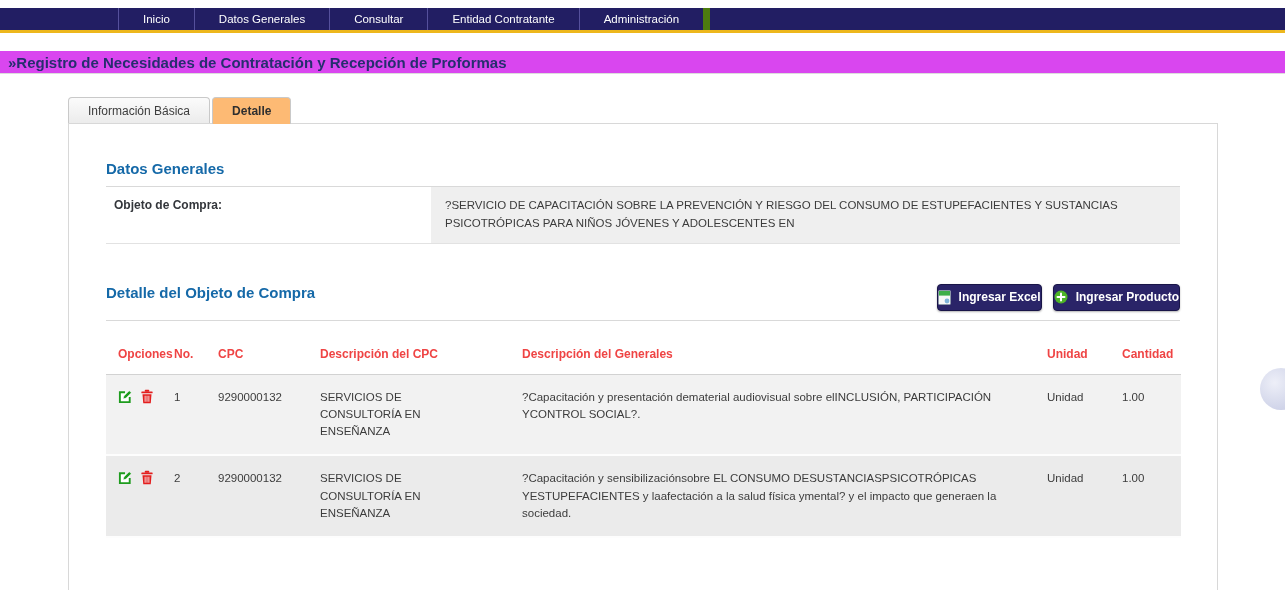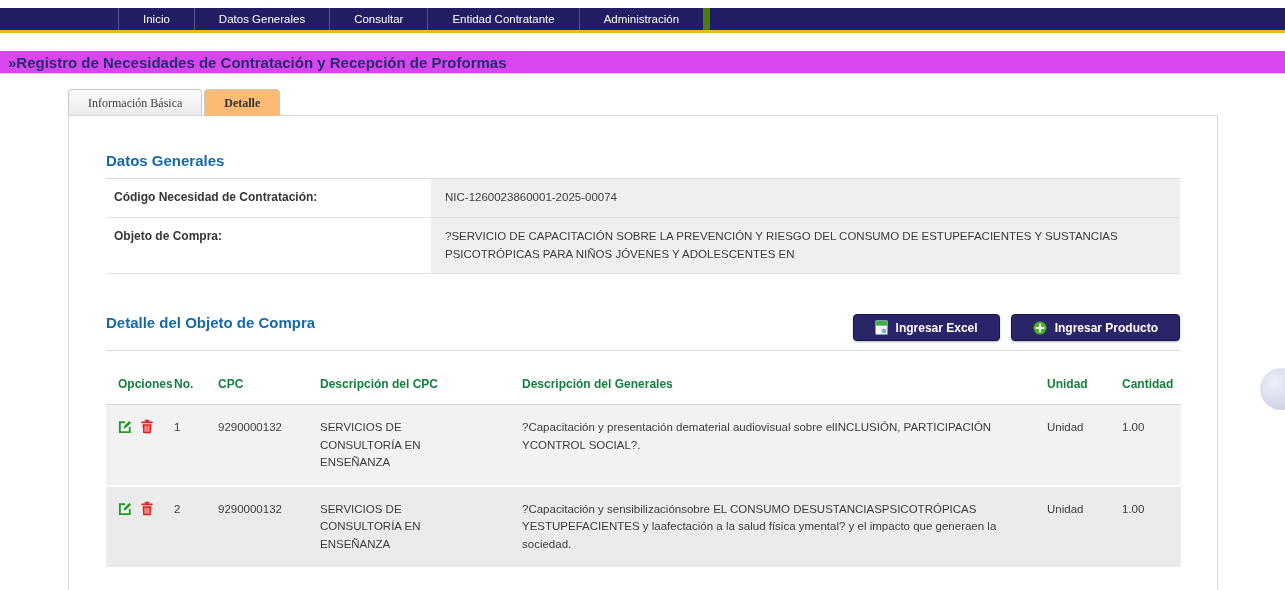--- a/index.html
+++ b/index.html
@@ -11,21 +11,21 @@
   .nav { display:flex; margin-left:118px; }
   .nav-item { color:#fff; font-size:11.5px; line-height:22px; padding:0 24px;
               border-left:1px solid #55509c; cursor:pointer; text-decoration:none; white-space:nowrap; }
   .nav-item:last-child { border-right:7px solid #4d7c0f; }
   .goldline { height:3px; background:#edb71d; }
 
   .pagetitle { margin-top:18px; height:23px; line-height:23px; background:#d946ef;
                border-bottom:1px solid #dcdcdc; color:#262e6e; font-weight:bold;
                font-size:15px; padding-left:8px; }
 
-  .tabs { margin:15px 0 0 68px; display:flex; position:relative; z-index:2;font-family:Liberation Serif, serif; }
+  .tabs { margin:23px 0 0 68px; display:flex; position:relative; z-index:2; }
   .tab { border:1px solid #c9c9c9; border-bottom:none; border-radius:4px 4px 0 0;
          padding:0 19px; height:26px; line-height:26px; font-size:12px; color:#3d3d3d;
          background:linear-gradient(#fbfbfb,#ececec); margin-right:2px; cursor:pointer; }
   .tab.active { background:#fdba74; font-weight:bold; height:27px; margin-bottom:-1px; color:#2f2f2f; }
 
   .panel { position:relative; margin-left:68px; width:1150px; height:620px;
            border:1px solid #d8d8d8; background:#fff; }
   .content { padding:0 37px; }
 
   .section-heading { font-size:15px; font-weight:bold; color:#1569a8; }
@@ -35,26 +35,26 @@
   .field-row { display:flex; border-bottom:1px solid #e2e2e2; }
   .field-label { width:325px; padding:11px 10px 11px 8px; font-weight:bold;
                  font-size:12px; color:#33363b; }
   .field-value { flex:1; background:#efefef; padding:10px 14px; font-size:11.5px;
                  color:#3c3c3c; line-height:1.55; }
 
   .detail-header { display:flex; align-items:flex-start; justify-content:space-between; margin-top:40px; }
   .btns { display:flex; gap:11px; }
   .btn { display:flex; align-items:center; gap:8px; background:#2a2468; color:#fff;
          font-weight:bold; font-size:12px; border:1px solid #191548; border-radius:4px;
-         padding:0 21px; height:27px; cursor:pointer; font-family:inherit;
+         padding:0 0; height:27px; cursor:pointer; font-family:inherit;
          box-shadow:0 1px 2px rgba(0,0,0,.3); }
   .btn .ic { display:inline-flex; }
 
   table.detalle { width:100%; border-collapse:collapse; margin-top:13px; table-layout:fixed; }
-  th { text-align:left; font-size:12px; color:#15803d; padding:13px 8px;
+  th { text-align:left; font-size:12px; color:#ef4444; padding:13px 8px;
        border-bottom:1px solid #d2d2d2; }
   td { vertical-align:top; font-size:11.5px; color:#3c3c3c; padding:14px 8px; line-height:1.5; }
   th:first-child, td:first-child { padding-left:12px; }
   tr.trow { background:#f2f2f2; border-bottom:2px solid #fdfdfd; }
   tr.trow.alt { background:#ebebeb; }
   .cpcdesc-inner { max-width:125px; }
   .opt-icons { display:flex; gap:7px; align-items:center; }
   .iconbtn { display:inline-flex; cursor:pointer; }
 
   .float-widget { position:fixed; right:-17px; top:368px; width:42px; height:42px;
@@ -83,24 +83,20 @@
   <div class="tab">Información Básica</div>
   <div class="tab active">Detalle</div>
 </div>
 
 <div class="panel">
   <div class="content">
 
     <h2 class="section-heading pad-top">Datos Generales</h2>
     <div class="hr"></div>
 
-    <div class="field-row">
-      <div class="field-label">Código Necesidad de Contratación:</div>
-      <div class="field-value">NIC-1260023860001-2025-00074</div>
-    </div>
     <div class="field-row">
       <div class="field-label">Objeto de Compra:</div>
       <div class="field-value">?SERVICIO DE CAPACITACIÓN SOBRE LA PREVENCIÓN Y RIESGO DEL CONSUMO DE ESTUPEFACIENTES Y SUSTANCIAS PSICOTRÓPICAS PARA NIÑOS JÓVENES Y ADOLESCENTES EN</div>
     </div>
 
     <div class="detail-header">
       <h2 class="section-heading">Detalle del Objeto de Compra</h2>
       <div class="btns">
         <button class="btn">
           <span class="ic">

